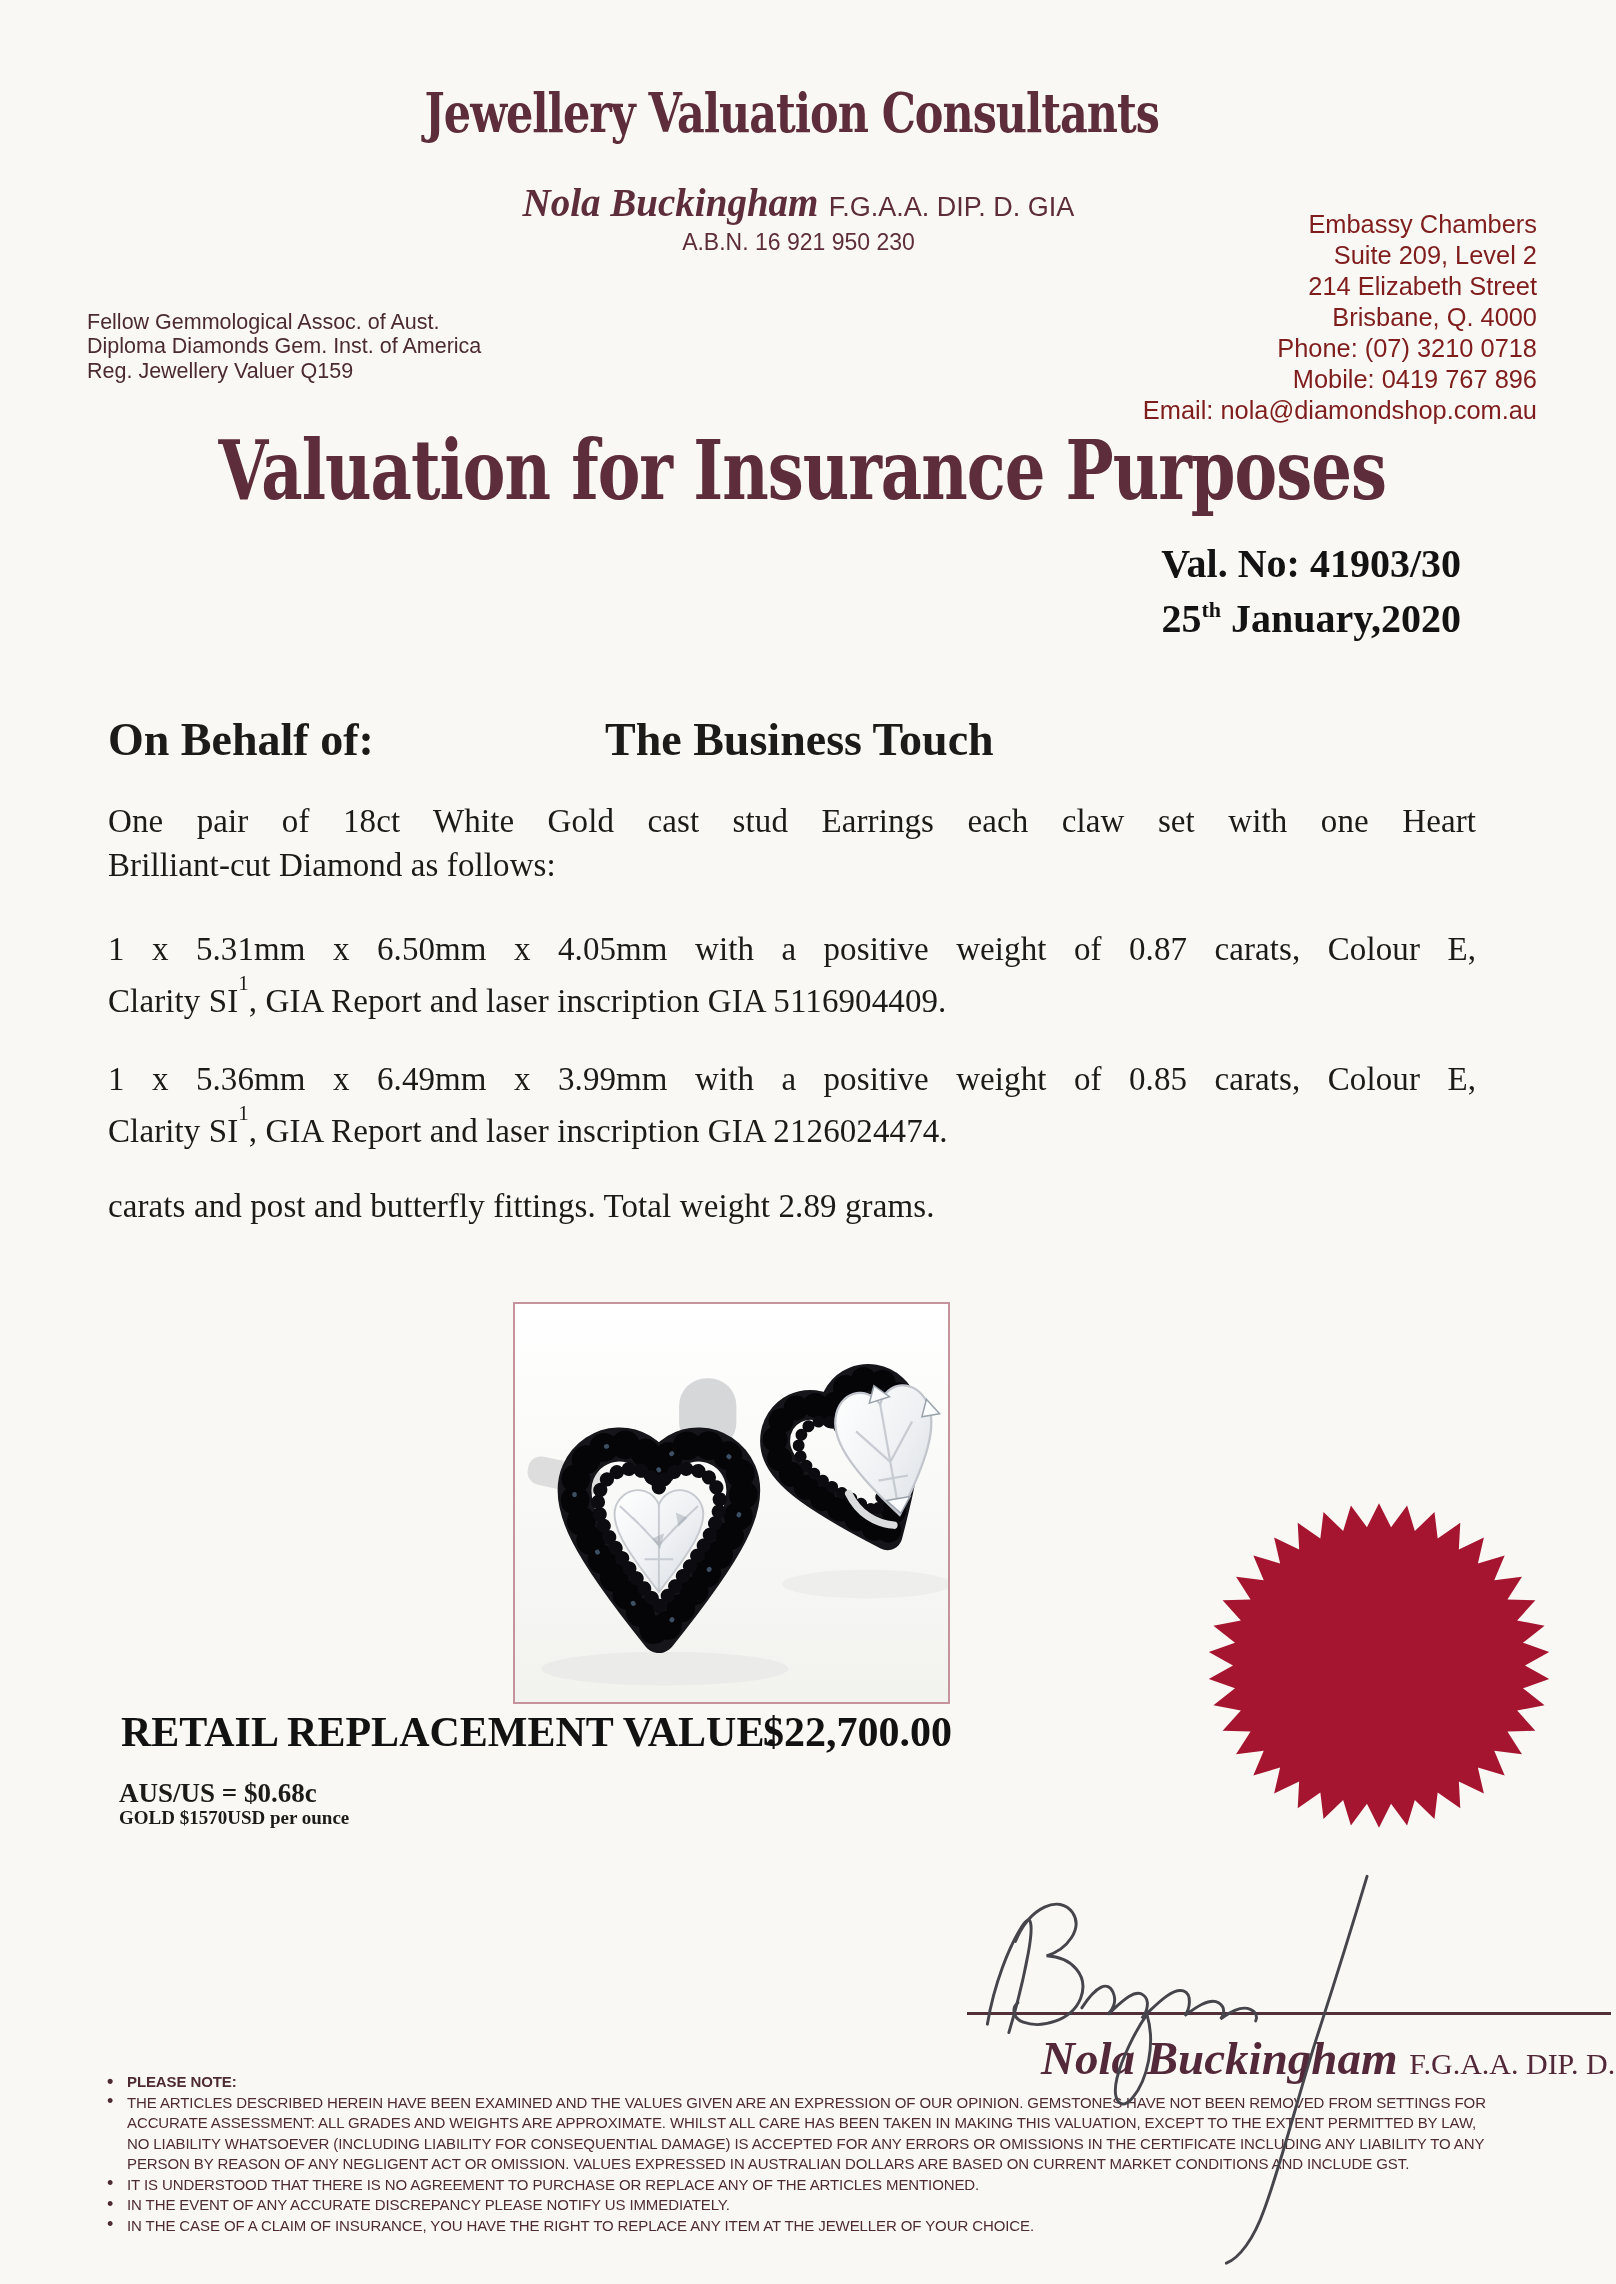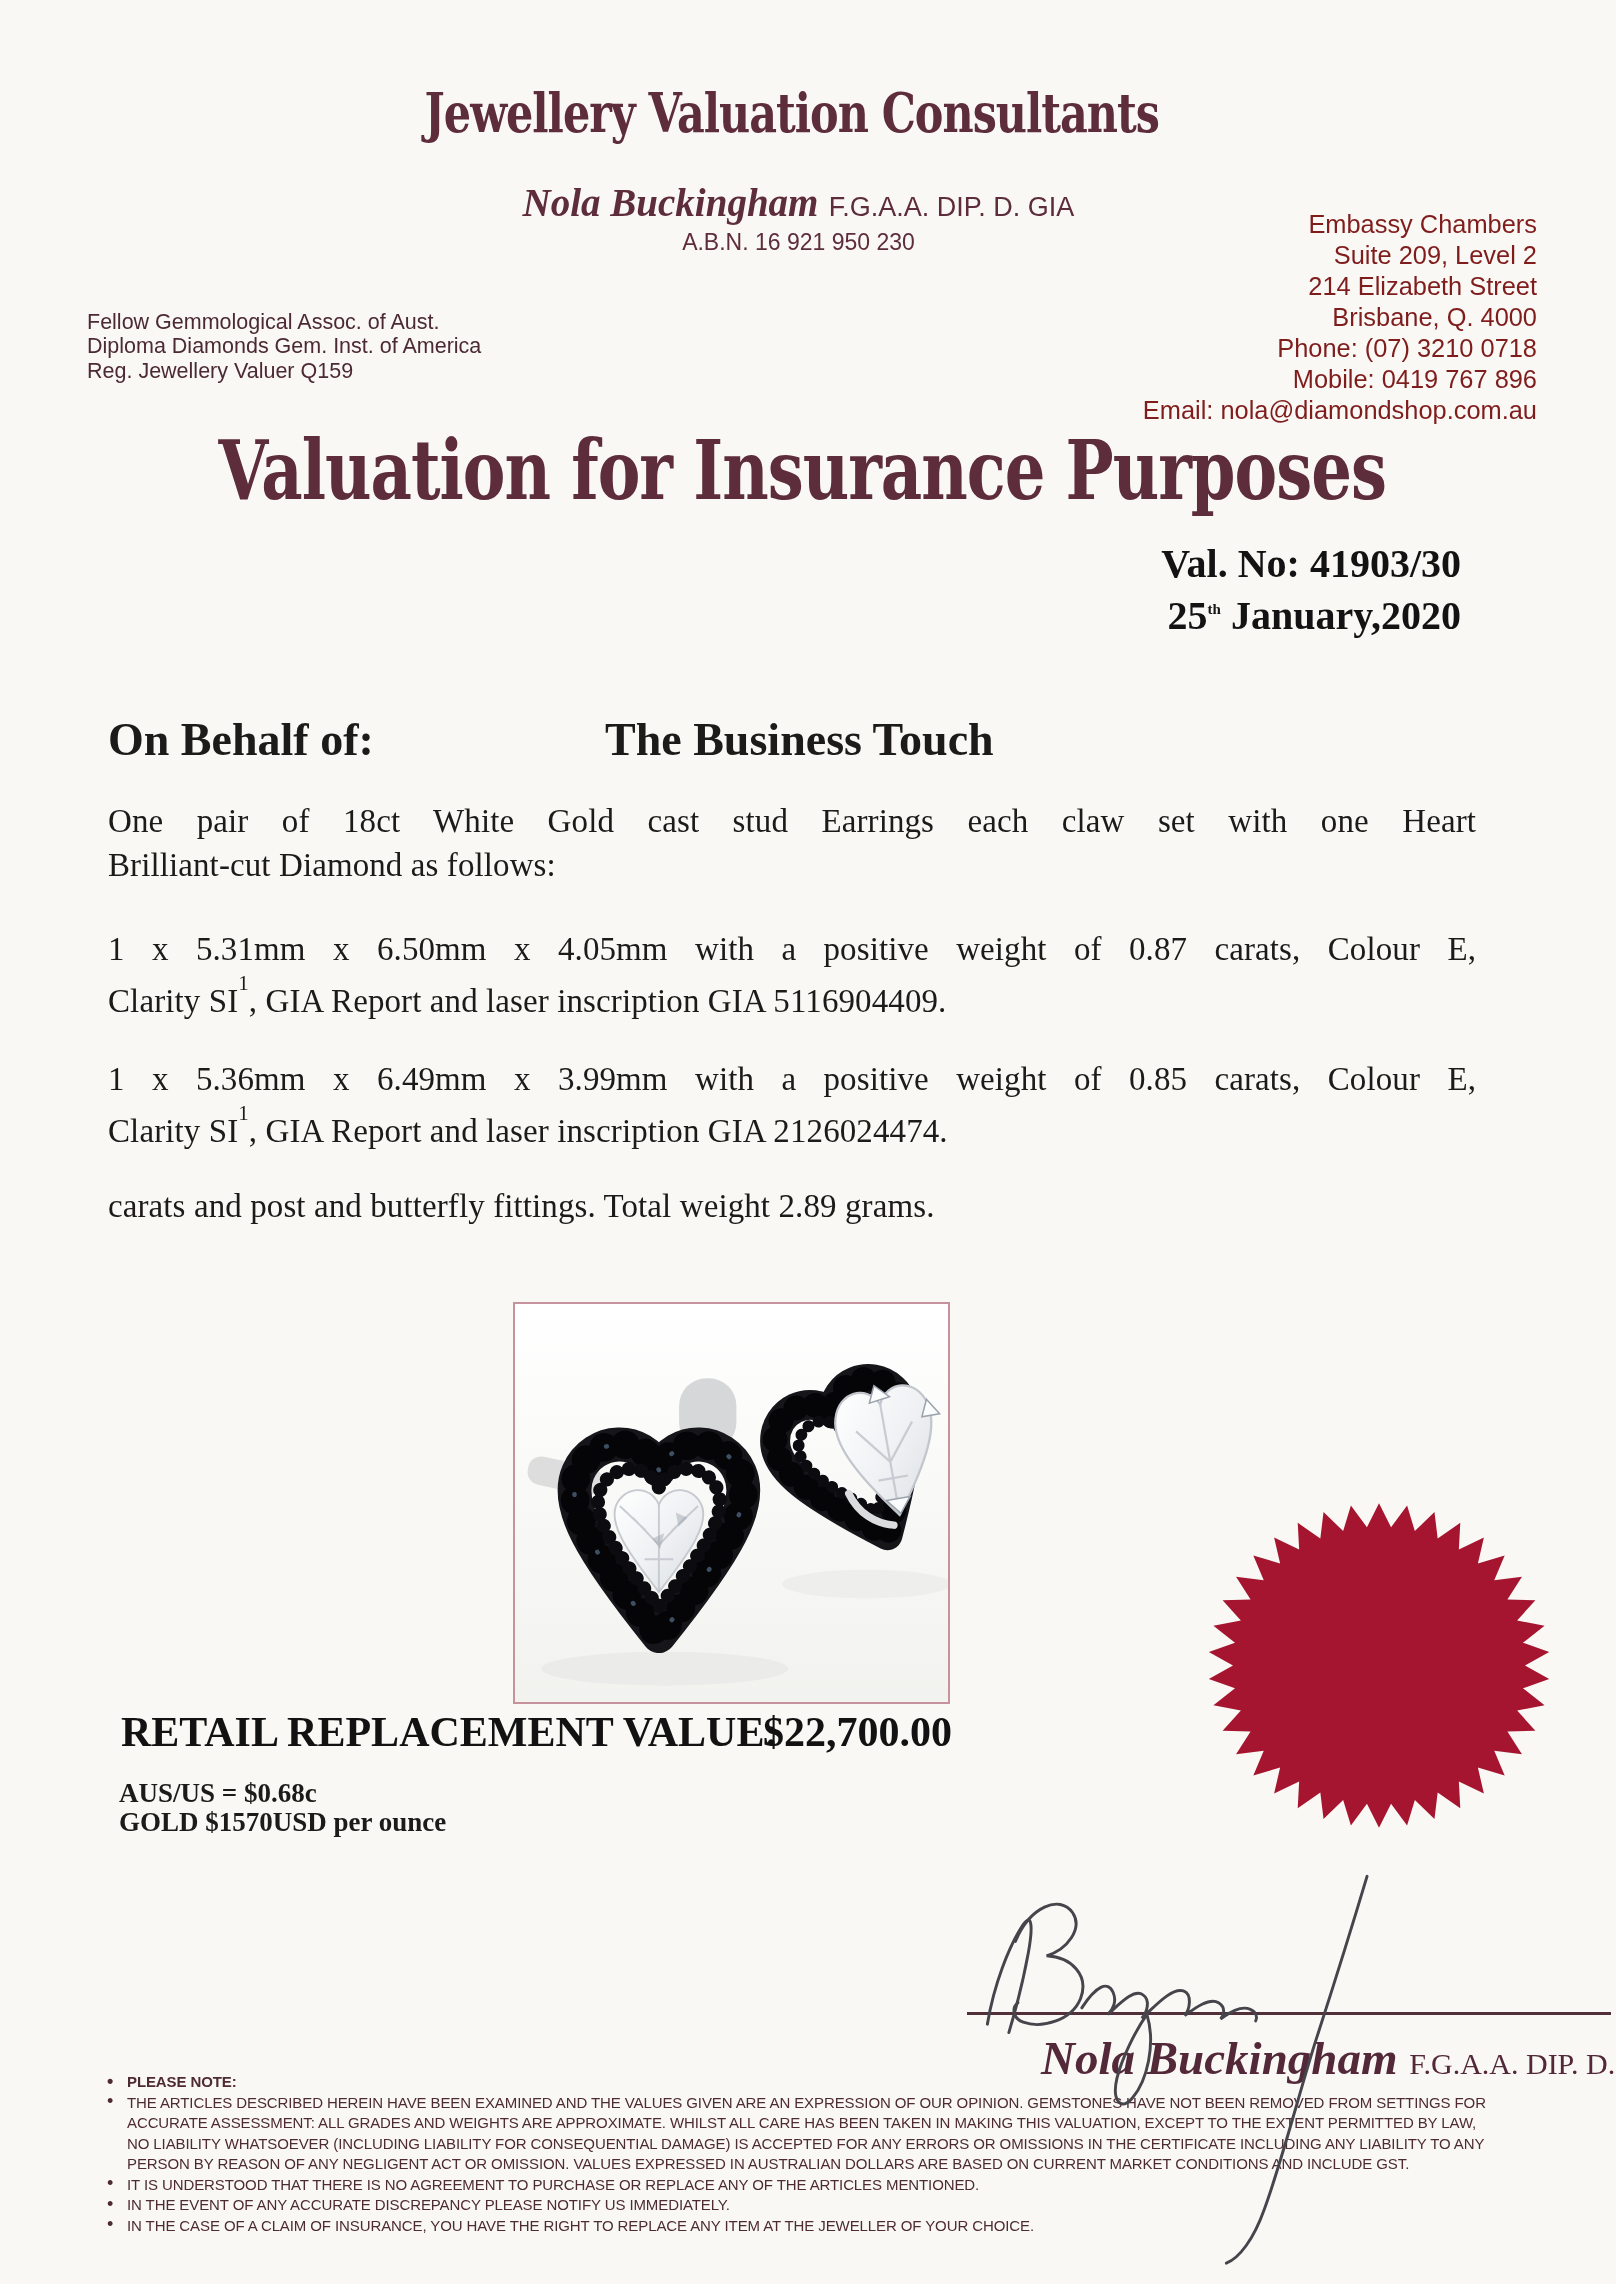--- a/index.html
+++ b/index.html
@@ -18,39 +18,39 @@
            font-family:"Liberation Sans",sans-serif;font-size:23px;color:#5e2d3b;}
   .quals{top:310px;left:87px;font-family:"Liberation Sans",sans-serif;
          font-size:21.5px;line-height:24.4px;color:#4b2a33;}
   .addr{top:209px;right:80px;text-align:right;font-family:"Liberation Sans",sans-serif;
         font-size:25.4px;line-height:31px;color:#7f1d1d;}
 
   
   .title-row{top:422px;left:0;width:1604px;text-align:center;font-size:82px;}
   .val-block{top:540px;right:156px;text-align:right;font-weight:bold;
              font-size:40px;line-height:47px;color:#131313;}
-  sup.ord{font-size:15px;position:relative;top:-1.3px;font-weight:bold;}
+  sup.ord{font-size:22px;position:relative;top:-1.3px;font-weight:bold;}
 
   
   .client{top:713px;left:108px;width:1369px;font-weight:bold;font-size:46px;}
   .client-name{position:absolute;left:497px;top:0;}
   .para{left:108px;width:1368px;font-size:33px;line-height:44px;letter-spacing:0.1px;}
   .p1{top:799px}.p2{top:927px}.p3{top:1057px}.p4{top:1184px}
   .jline{text-align:justify;text-align-last:justify;}
   sup.si{font-size:21px;position:relative;top:-9.8px;}
 
   
   .photo{left:513px;top:1302px;width:437px;height:402px;background:#fcfcfb;
          border:2px solid #c6939d;box-sizing:border-box;}
 
   
   .retail-label{left:121px;top:1708px;font-weight:bold;font-size:42px;color:#121212;white-space:nowrap;}
   .retail-amount{left:763px;top:1708px;font-weight:bold;font-size:42px;color:#121212;}
   .aus{left:119px;top:1778px;font-weight:bold;font-size:27px;}
-  .gold{left:119px;top:1807px;font-weight:bold;font-size:27px;}
+  .gold{left:119px;top:1807px;font-weight:bold;font-size:19px;}
 
   
   .seal-svg{left:1203px;top:1496px;}
   .sig-line{left:967px;top:2012px;width:644px;height:3.3px;background:#51303a;}
   .sig-name-row{left:1041px;top:2031px;color:#53293a;white-space:nowrap;}
   .sig-name{font-weight:bold;font-style:italic;font-size:47px;}
   .sig-creds{font-size:30px;margin-left:11.7px;}
   .sig-svg{left:932px;top:1858px;z-index:6;pointer-events:none;}
 
   

